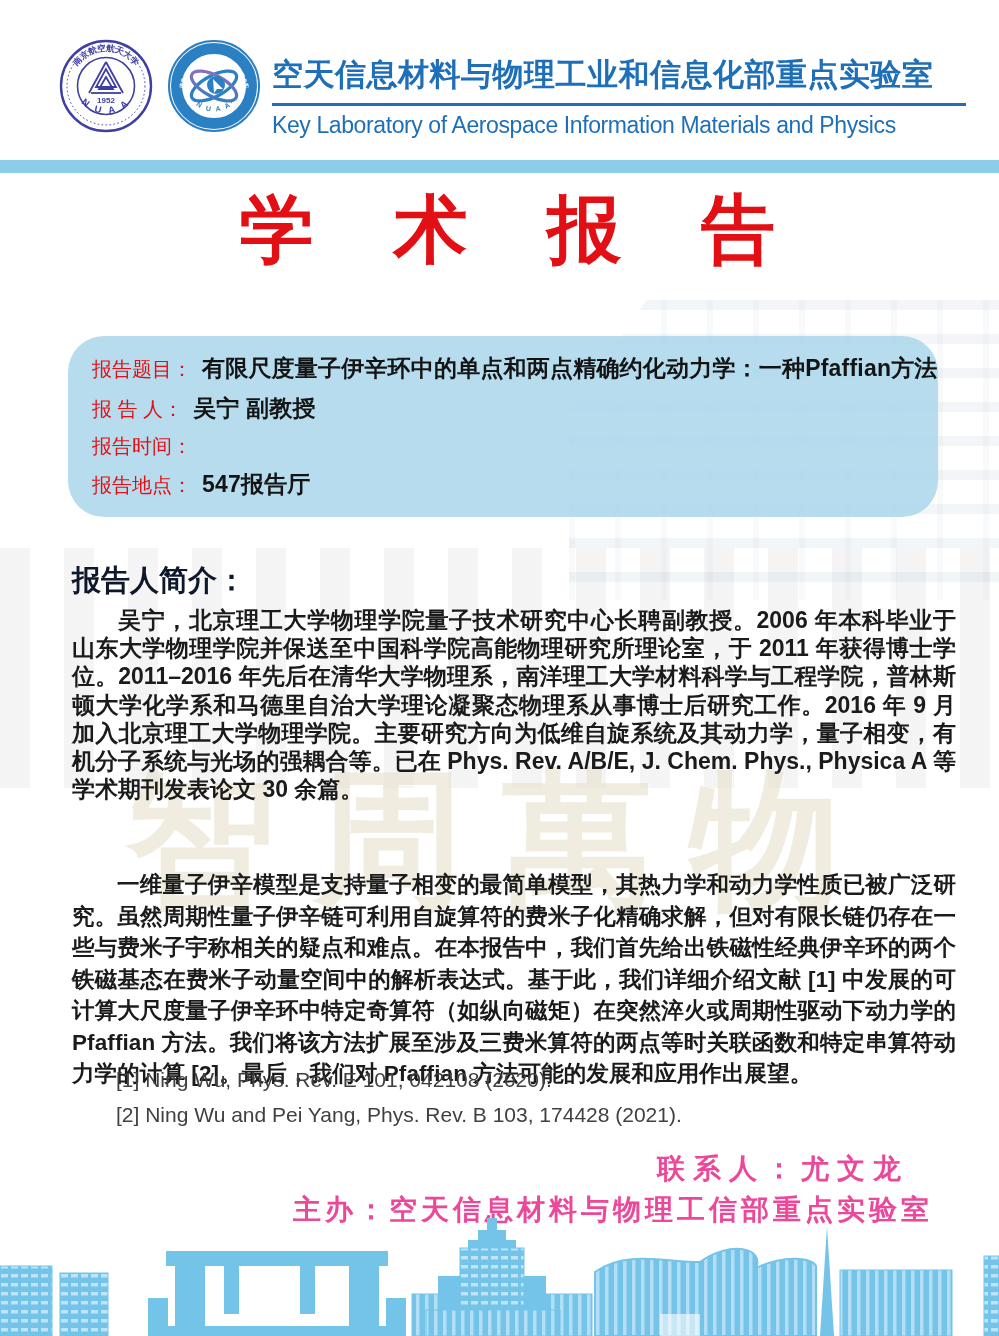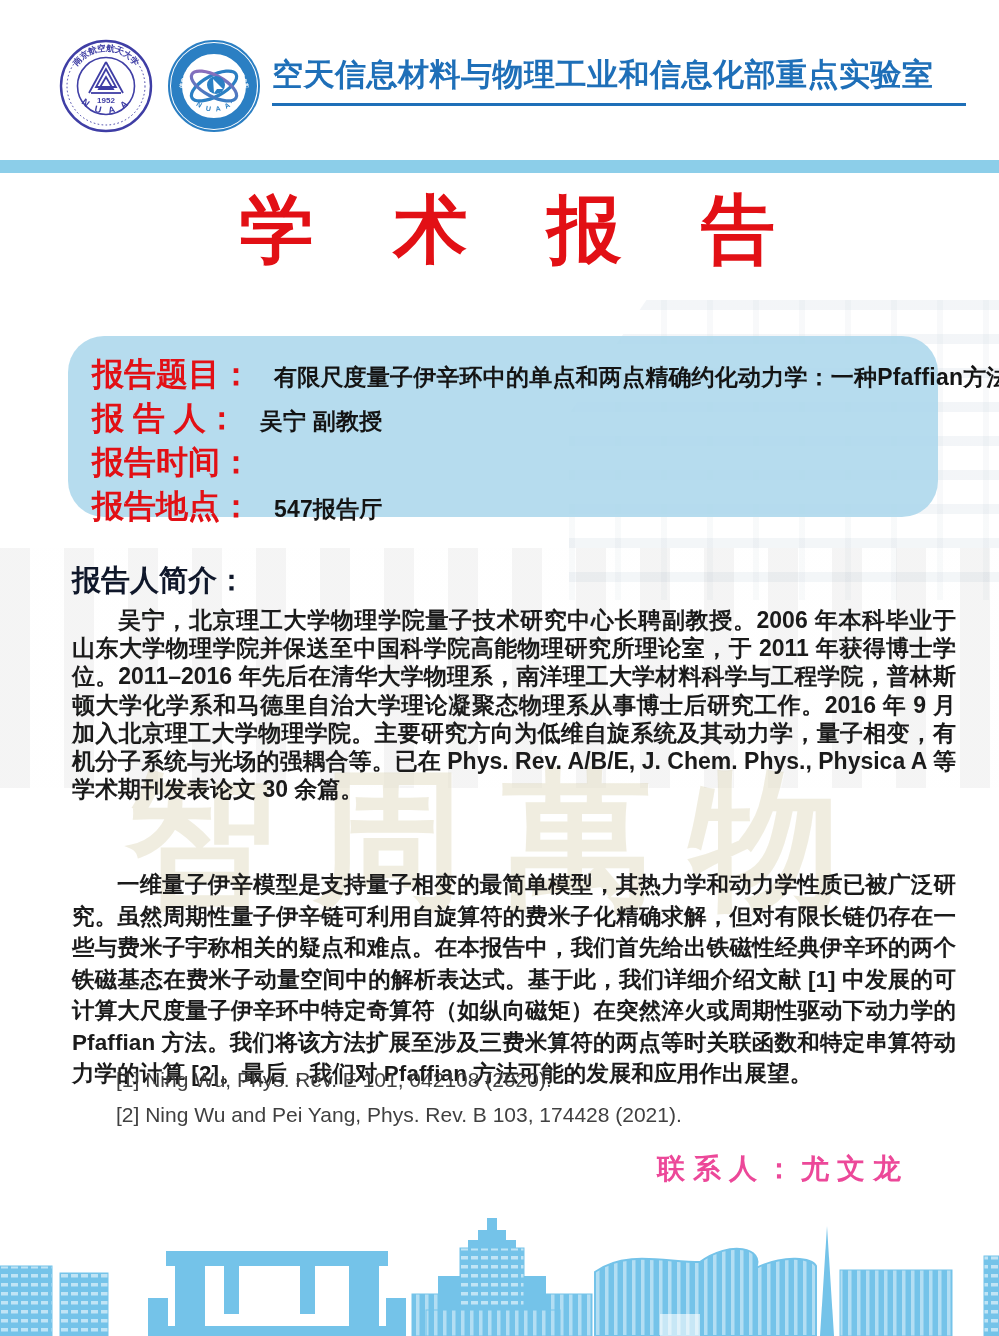--- a/index.html
+++ b/index.html
@@ -49,21 +49,21 @@
   }
 
   
   .info-box{
     position:absolute;left:68px;top:336px;width:870px;height:181px;
     background:rgba(172,215,236,.88);border-radius:36px;
     box-sizing:border-box;padding:17px 24px;
     display:flex;flex-direction:column;justify-content:space-between;
   }
   .info-row{display:flex;align-items:baseline;white-space:nowrap;}
-  .info-label{color:#e21015;font-size:32px;font-weight:700;flex:none;margin-right:22px;}
+  .info-label{color:#e21015;font-size:20px;font-weight:400;flex:none;margin-right:10px;}
   .info-value{color:#141414;font-size:23px;font-weight:800;letter-spacing:.2px;}
 
   
   .sec-heading{position:absolute;left:72px;margin:0;color:#0f172a;font-size:29px;font-weight:800;white-space:nowrap;}
   .h-bio{top:561px;}
   .h-content{top:828px;}
   .para{
     position:absolute;left:72px;width:884px;margin:0;color:#1b1b1b;
     text-align:justify;text-indent:2em;font-weight:600;
   }
@@ -136,20 +136,21 @@
         <polygon points="47,41 57,51 51,51 48,55" fill="#ffffff"></polygon>
       </g>
       <text font-size="7" fill="#2b7fc3" font-weight="700" letter-spacing="2">
         <textPath href="#arcBot2" startOffset="50%" text-anchor="middle">·N U A A·</textPath>
       </text>
     </svg>
 
     <div class="header-titles">
       <div class="title-cn">空天信息材料与物理工业和信息化部重点实验室</div>
       <div class="header-divider"></div>
+      <div class="title-en">Key Laboratory of Aerospace Information Materials and Physics</div>
     </div>
   </div>
 
   <div class="top-bar"></div>
 
   <div class="bg-building"></div>
   <div class="bg-columns"></div>
   <div class="watermark">智周萬物</div>
 
   <div class="poster-title">学 术 报 告</div>
@@ -173,20 +174,21 @@
   </div>
 
   <h2 class="sec-heading h-bio">报告人简介：</h2>
   <p class="para para-bio">吴宁，北京理工大学物理学院量子技术研究中心长聘副教授。2006 年本科毕业于山东大学物理学院并保送至中国科学院高能物理研究所理论室，于 2011 年获得博士学位。2011–2016 年先后在清华大学物理系，南洋理工大学材料科学与工程学院，普林斯顿大学化学系和马德里自治大学理论凝聚态物理系从事博士后研究工作。2016 年 9 月加入北京理工大学物理学院。主要研究方向为低维自旋系统及其动力学，量子相变，有机分子系统与光场的强耦合等。已在 Phys. Rev. A/B/E, J. Chem. Phys., Physica A 等学术期刊发表论文 30 余篇。</p>
 
   <p class="para para-content">一维量子伊辛模型是支持量子相变的最简单模型，其热力学和动力学性质已被广泛研究。虽然周期性量子伊辛链可利用自旋算符的费米子化精确求解，但对有限长链仍存在一些与费米子宇称相关的疑点和难点。在本报告中，我们首先给出铁磁性经典伊辛环的两个铁磁基态在费米子动量空间中的解析表达式。基于此，我们详细介绍文献 [1] 中发展的可计算大尺度量子伊辛环中特定奇算符（如纵向磁矩）在突然淬火或周期性驱动下动力学的 Pfaffian 方法。我们将该方法扩展至涉及三费米算符的两点等时关联函数和特定串算符动力学的计算 [2]。最后，我们对 Pfaffian 方法可能的发展和应用作出展望。</p>
   <p class="ref ref-1">[1] Ning Wu, Phys. Rev. E 101, 042108 (2020).</p>
   <p class="ref ref-2">[2] Ning Wu and Pei Yang, Phys. Rev. B 103, 174428 (2021).</p>
 
   <p class="contact">联系人：尤文龙</p>
+  <p class="organizer">主办：空天信息材料与物理工信部重点实验室</p>
 
   <svg class="skyline" viewBox="0 0 999 118">
     <defs>
       <pattern id="winH" width="10" height="9" patternUnits="userSpaceOnUse">
         <rect width="10" height="9" fill="#74c3e9"></rect>
         <rect x="1" y="2" width="7" height="3.5" fill="rgba(255,255,255,0.55)"></rect>
       </pattern>
       <pattern id="winV" width="9" height="12" patternUnits="userSpaceOnUse">
         <rect width="9" height="12" fill="#74c3e9"></rect>
         <rect x="2" y="0" width="3.5" height="12" fill="rgba(255,255,255,0.45)"></rect>

